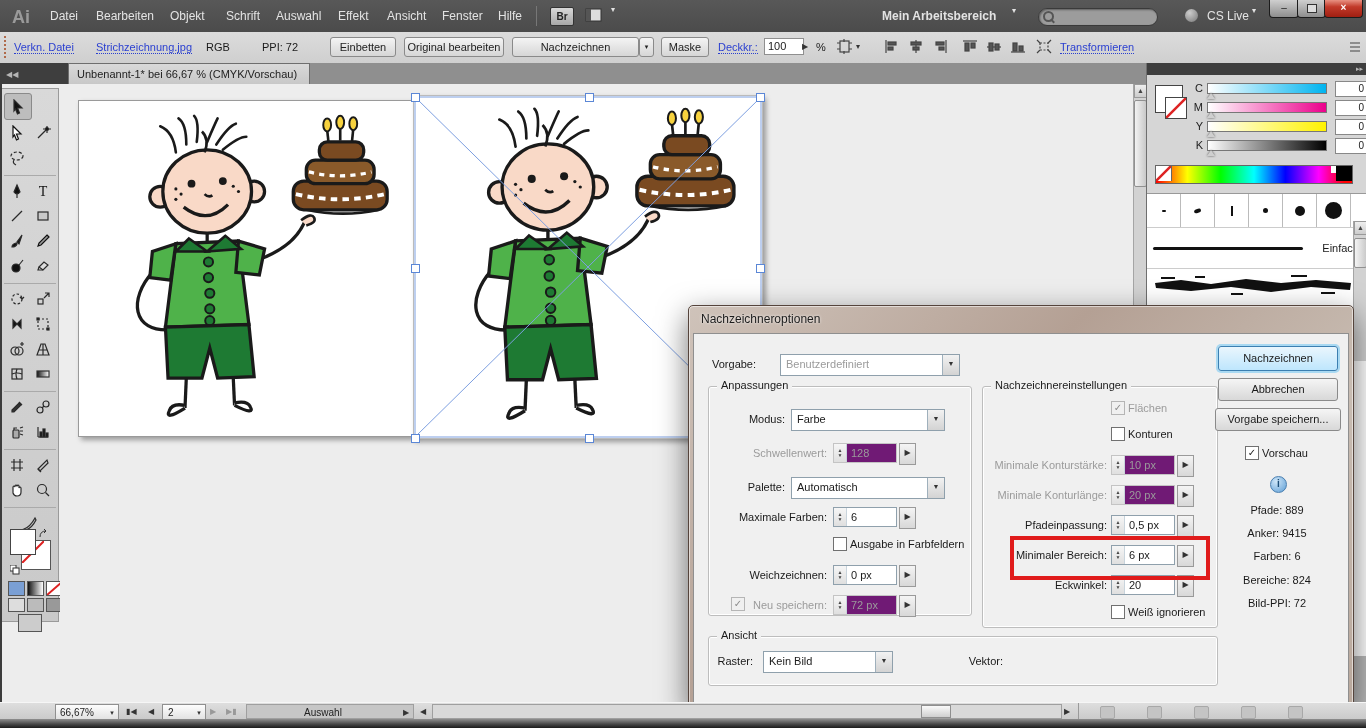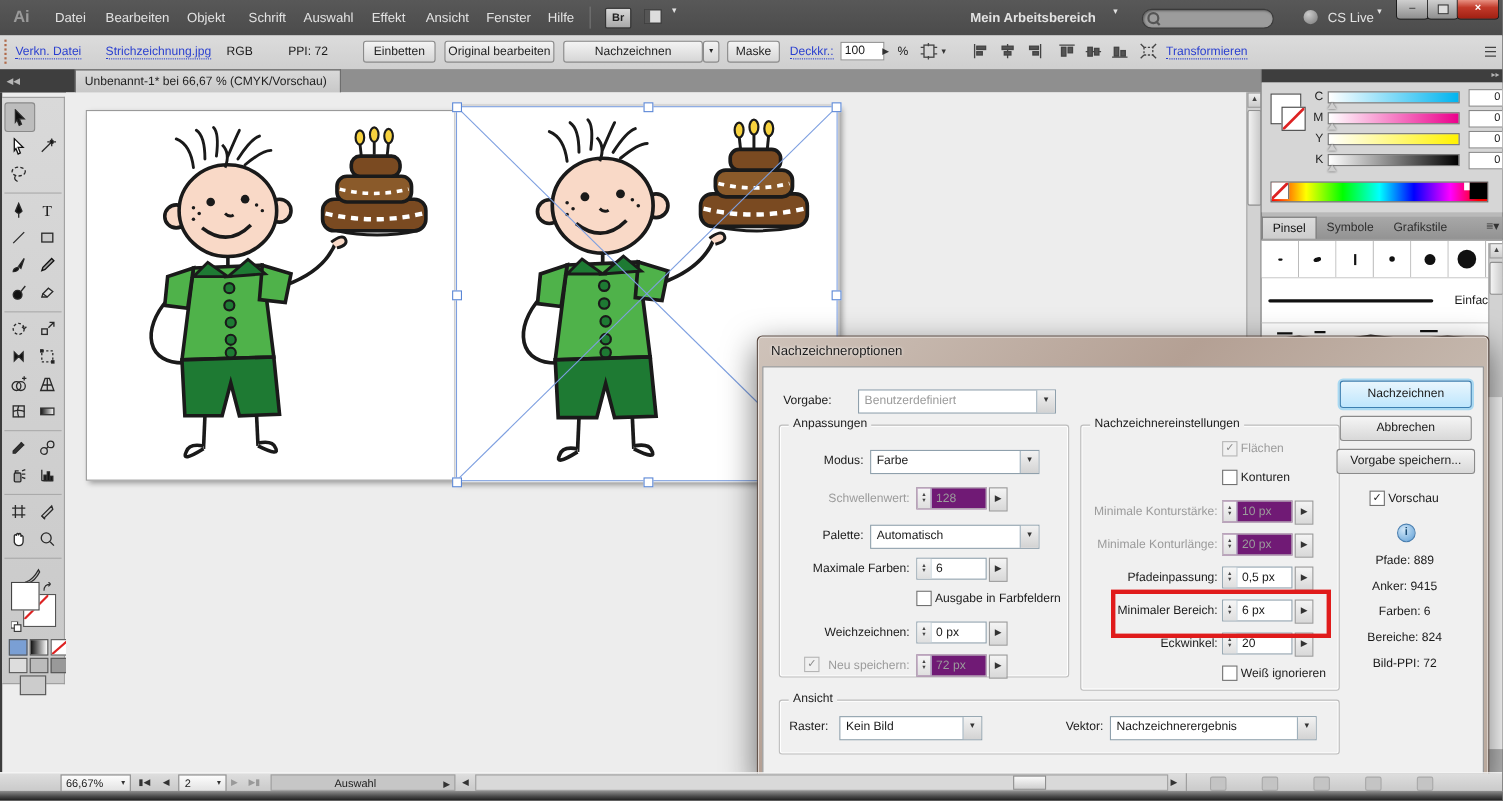--- a/index.html
+++ b/index.html
@@ -3,21 +3,21 @@
 <meta charset="utf-8">
 <style>
   html,body{margin:0;padding:0;background:#111}
   #app{position:relative;width:1366px;height:728px;overflow:hidden;
        font-family:"Liberation Sans",sans-serif;font-size:11px;color:#1a1a1a;background:#ededed}
   .abs{position:absolute}
   .nw{white-space:nowrap}
   
   #menubar{left:0;top:0;width:1366px;height:32px;background:linear-gradient(#585858,#4b4b4b);border-bottom:1px solid #2e2e2e}
   .mi{color:#e3e3e3;font-size:12px;padding:0 4px;line-height:32px;cursor:default}
-  .ailogo{color:#9a9a9a;font-weight:bold;font-size:15px}
+  .ailogo{color:#9a9a9a;font-weight:bold;font-size:18px}
   .mbtn{background:linear-gradient(#d8d8d8,#a8a8a8);border:1px solid #333;border-radius:2px;color:#222;
         font-size:10px;text-align:center}
   .winbtn{height:17px;border:1px solid #1c1c1c;border-top:none;border-radius:0 0 4px 4px;
         background:linear-gradient(#cfcfcf,#8e8e8e);color:#222;text-align:center;line-height:15px;font-size:10px}
   .winclose{background:linear-gradient(#e89182,#c23a2a 40%,#a01f12);color:#fff;font-weight:bold}
   #wssearch{background:#9c9c9c;border:1px solid #3a3a3a;border-radius:9px;box-shadow:inset 1px 1px 2px rgba(0,0,0,.4)}
   .mglass{display:inline-block;width:7px;height:7px;border:2px solid #555;border-radius:50%;position:relative;top:2px;left:4px}
   .mglass:after{content:"";position:absolute;width:5px;height:2px;background:#555;transform:rotate(45deg);left:5px;top:7px}
   
   #controlbar{left:0;top:32px;width:1366px;height:31px;background:linear-gradient(#dcdcdc,#cfcfcf);border-bottom:1px solid #8f8f8f}
@@ -578,26 +578,20 @@
     <div class="abs" style="left:8px;top:90px;width:196px;height:17px;border:1px solid #666;background:linear-gradient(90deg,#f00,#ff0 16%,#0f0 33%,#0ff 50%,#00f 66%,#f0f 83%,#f00 96%)">
       <div style="position:absolute;left:0;top:0;width:15px;height:15px;background:#fff;border-right:1px solid #666;overflow:hidden">
         <svg width="15" height="15">
               <line x1="0" y1="15" x2="15" y2="0" stroke="#d22" stroke-width="2.5"></line>
             </svg></div>
       <div style="position:absolute;right:0;top:0;width:16px;height:15px;background:#000"></div>
       <div style="position:absolute;right:16px;top:0;width:5px;height:7px;background:#fff"></div>
     </div>
   </div>
 
-  <div class="ptabs" style="margin-top:4px">
-    <div class="ptab act">Pinsel</div>
-    <div class="ptab">Symbole</div>
-    <div class="ptab">Grafikstile</div>
-    <div class="pmenu">≡▾</div>
-  </div>
   <div style="position:relative;height:462px;background:#fff;border-top:1px solid #999">
     <div style="display:flex">
       <div class="bcell">
             <div style="width:4px;height:2px;background:#111;border-radius:1px"></div>
           </div>
       <div class="bcell">
             <div style="width:7px;height:4px;background:#111;border-radius:60% 40% 50% 50%;transform:rotate(-15deg)"></div>
           </div>
       <div class="bcell">
             <div style="width:2px;height:10px;background:#111"></div>
@@ -754,24 +748,20 @@
     <div class="stat" style="left:508px;top:263px">Bild-PPI: 72</div>
 
     <div class="grp" style="left:14px;top:302px;width:508px;height:48px">
       <span class="gl">Ansicht</span>
       <span class="fl" style="left:0;top:18px;width:44px">Raster:</span>
       <div class="combo" style="left:54px;top:14px;width:128px">
         <span class="cv">Kein Bild</span>
             <span class="ca">▼</span>
       </div>
       <span class="fl" style="left:248px;top:18px;width:46px">Vektor:</span>
-      <div class="combo" style="left:300px;top:14px;width:186px">
-        <span class="cv">Nachzeichnerergebnis</span>
-            <span class="ca">▼</span>
-      </div>
     </div>
   </div>
 </div>
 
 
 <div class="abs" id="statusbar">
   <div class="scombo abs" style="left:55px;top:1px;width:62px">
     <span class="sbel" style="flex:1;padding-left:4px">66,67%</span>
     <span class="navb" style="width:12px;text-align:center;font-size:7px">▾</span>
   </div>

